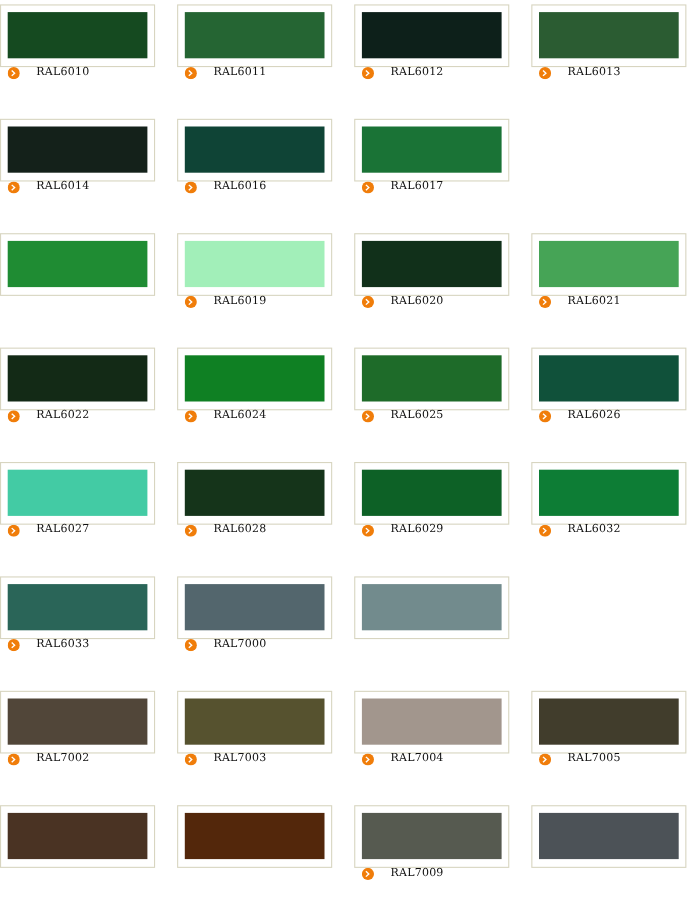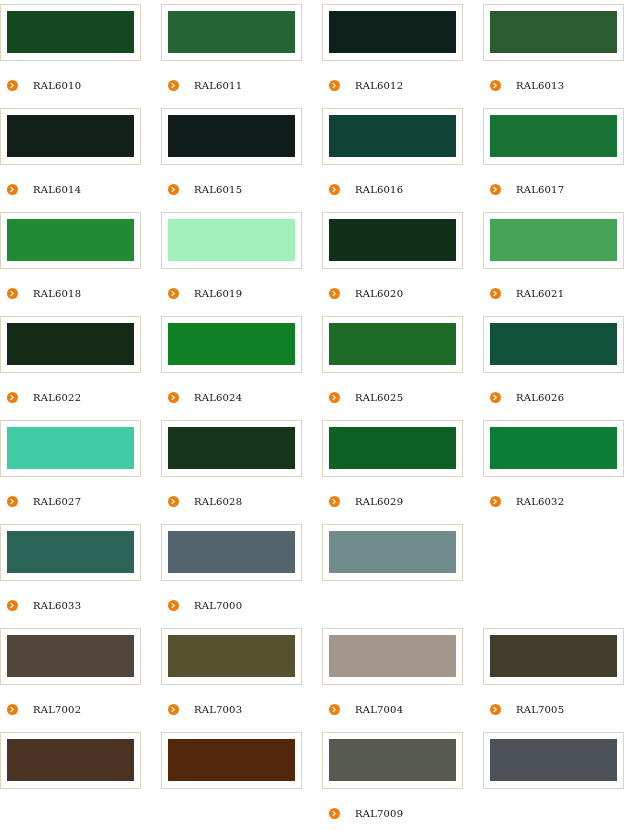--- a/index.html
+++ b/index.html
@@ -43,21 +43,21 @@
     padding: 6px 6px 7px 6px;
     display: block;
   }
   .swatch {
     width: 100%;
     height: 100%;
     display: block;
   }
   .label-row {
     display: flex;
-    align-items: flex-end;
+    align-items: flex-start;
     height: 30px;
     padding-left: 7px;
     box-sizing: border-box;
   }
   .arrow-icon {
     width: 11px;
     height: 11px;
     flex: 0 0 11px;
     display: block;
   }
@@ -133,32 +133,20 @@
         <div class="label-row">
           <svg class="arrow-icon" viewBox="0 0 11 11">
             <circle cx="5.5" cy="5.5" r="5.5" fill="#f07d0a"></circle>
             <path d="M4.1 2.7 L7.2 5.5 L4.1 8.3 L3.2 7.5 L5.4 5.5 L3.2 3.5 Z" fill="#ffffff"></path>
           </svg>
           <span class="label-text">RAL6014</span>
         </div>
       </div>
       <div class="cell">
         <div class="swatch-frame">
-          <div class="swatch" style="background-color: rgb(16, 29, 27);"></div>
-        </div>
-        <div class="label-row">
-          <svg class="arrow-icon" viewBox="0 0 11 11">
-            <circle cx="5.5" cy="5.5" r="5.5" fill="#f07d0a"></circle>
-            <path d="M4.1 2.7 L7.2 5.5 L4.1 8.3 L3.2 7.5 L5.4 5.5 L3.2 3.5 Z" fill="#ffffff"></path>
-          </svg>
-          <span class="label-text">RAL6015</span>
-        </div>
-      </div>
-      <div class="cell">
-        <div class="swatch-frame">
           <div class="swatch" style="background-color: rgb(15, 68, 54);"></div>
         </div>
         <div class="label-row">
           <svg class="arrow-icon" viewBox="0 0 11 11">
             <circle cx="5.5" cy="5.5" r="5.5" fill="#f07d0a"></circle>
             <path d="M4.1 2.7 L7.2 5.5 L4.1 8.3 L3.2 7.5 L5.4 5.5 L3.2 3.5 Z" fill="#ffffff"></path>
           </svg>
           <span class="label-text">RAL6016</span>
         </div>
       </div>
@@ -172,27 +160,20 @@
             <path d="M4.1 2.7 L7.2 5.5 L4.1 8.3 L3.2 7.5 L5.4 5.5 L3.2 3.5 Z" fill="#ffffff"></path>
           </svg>
           <span class="label-text">RAL6017</span>
         </div>
       </div>
     </div>
     <div class="row">
       <div class="cell">
         <div class="swatch-frame">
           <div class="swatch" style="background-color: rgb(31, 140, 51);"></div>
-        </div>
-        <div class="label-row">
-          <svg class="arrow-icon" viewBox="0 0 11 11">
-            <circle cx="5.5" cy="5.5" r="5.5" fill="#f07d0a"></circle>
-            <path d="M4.1 2.7 L7.2 5.5 L4.1 8.3 L3.2 7.5 L5.4 5.5 L3.2 3.5 Z" fill="#ffffff"></path>
-          </svg>
-          <span class="label-text">RAL6018</span>
         </div>
       </div>
       <div class="cell">
         <div class="swatch-frame">
           <div class="swatch" style="background-color: rgb(162, 239, 185);"></div>
         </div>
         <div class="label-row">
           <svg class="arrow-icon" viewBox="0 0 11 11">
             <circle cx="5.5" cy="5.5" r="5.5" fill="#f07d0a"></circle>
             <path d="M4.1 2.7 L7.2 5.5 L4.1 8.3 L3.2 7.5 L5.4 5.5 L3.2 3.5 Z" fill="#ffffff"></path>

